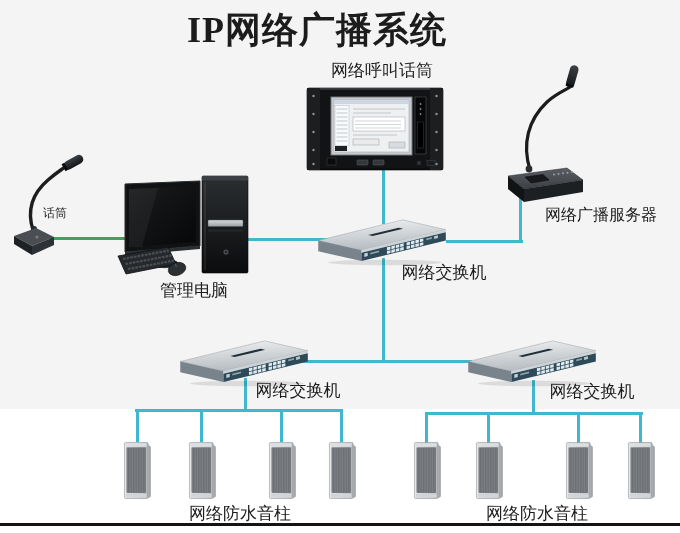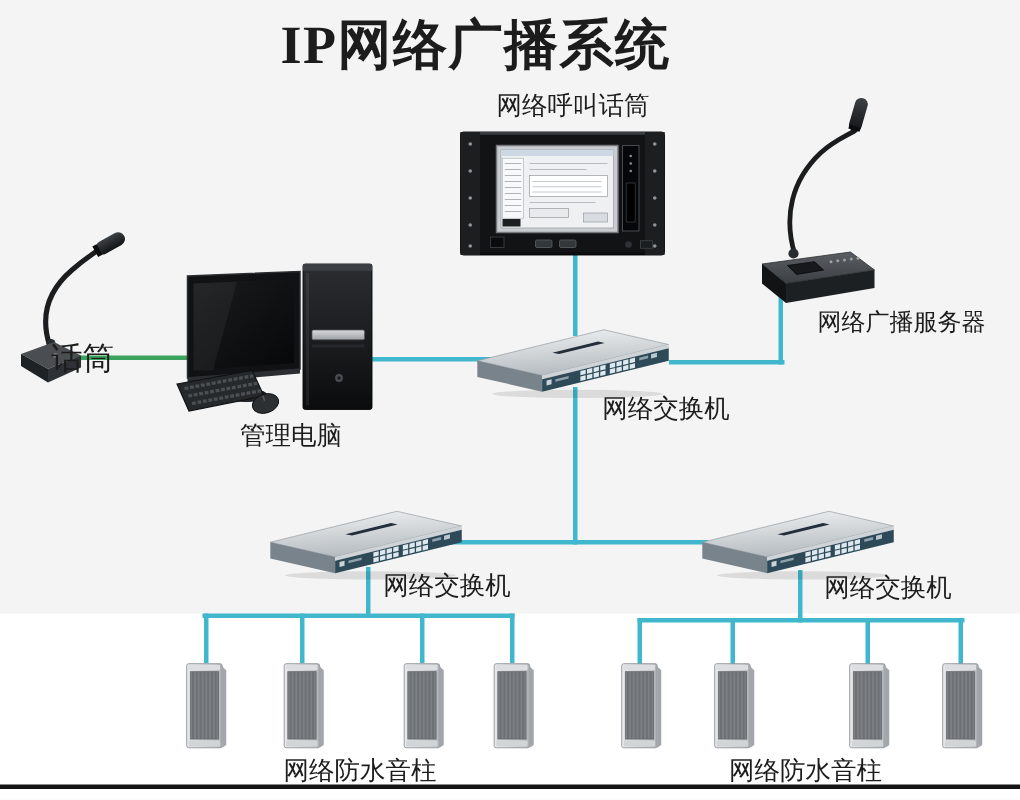--- a/index.html
+++ b/index.html
@@ -285,21 +285,21 @@
       <use href="#sym-speaker"></use>
     </svg>
   <svg class="dev" style="left:565px;top:440px;" width="29" height="61" viewBox="0 0 30 62">
       <use href="#sym-speaker"></use>
     </svg>
   <svg class="dev" style="left:627px;top:440px;" width="29" height="61" viewBox="0 0 30 62">
       <use href="#sym-speaker"></use>
     </svg>
 
   <div class="lbl" style="left:382px;top:59px;font-size:17px;">网络呼叫话筒</div>
-  <div class="lbl" style="left:55px;top:205px;font-size:21px;margin-top:20px;">话筒</div>
+  <div class="lbl" style="left:55px;top:205px;font-size:12px;">话筒</div>
   <div class="lbl" style="left:194px;top:279px;font-size:17px;text-align:right;">管理电脑</div>
   <div class="lbl" style="left:601px;top:205px;font-size:16px;">网络广播服务器</div>
   <div class="lbl" style="left:444px;top:261px;font-size:17px;">网络交换机</div>
   <div class="lbl" style="left:298px;top:379px;font-size:17px;">网络交换机</div>
   <div class="lbl" style="left:592px;top:380px;font-size:17px;">网络交换机</div>
   <div class="lbl" style="left:240px;top:502px;font-size:17px;">网络防水音柱</div>
   <div class="lbl" style="left:537px;top:502px;font-size:17px;">网络防水音柱</div>
 
   <div class="bottom-line"></div>
 </div>

